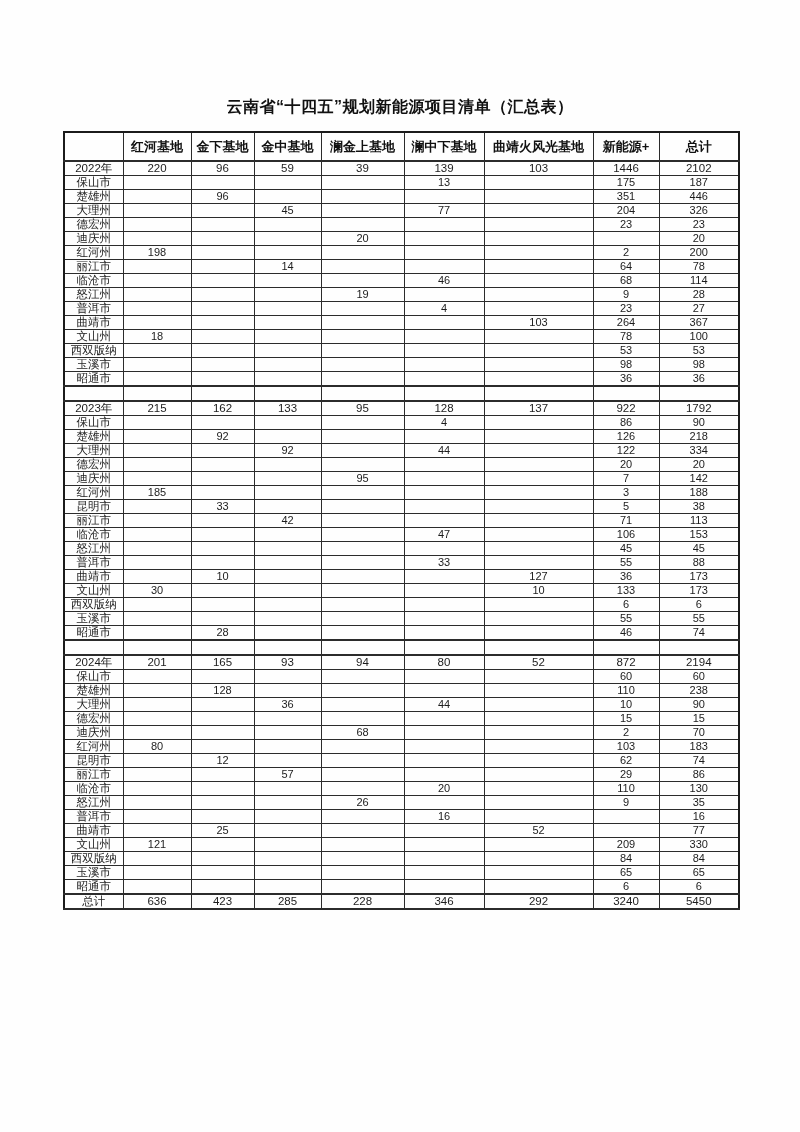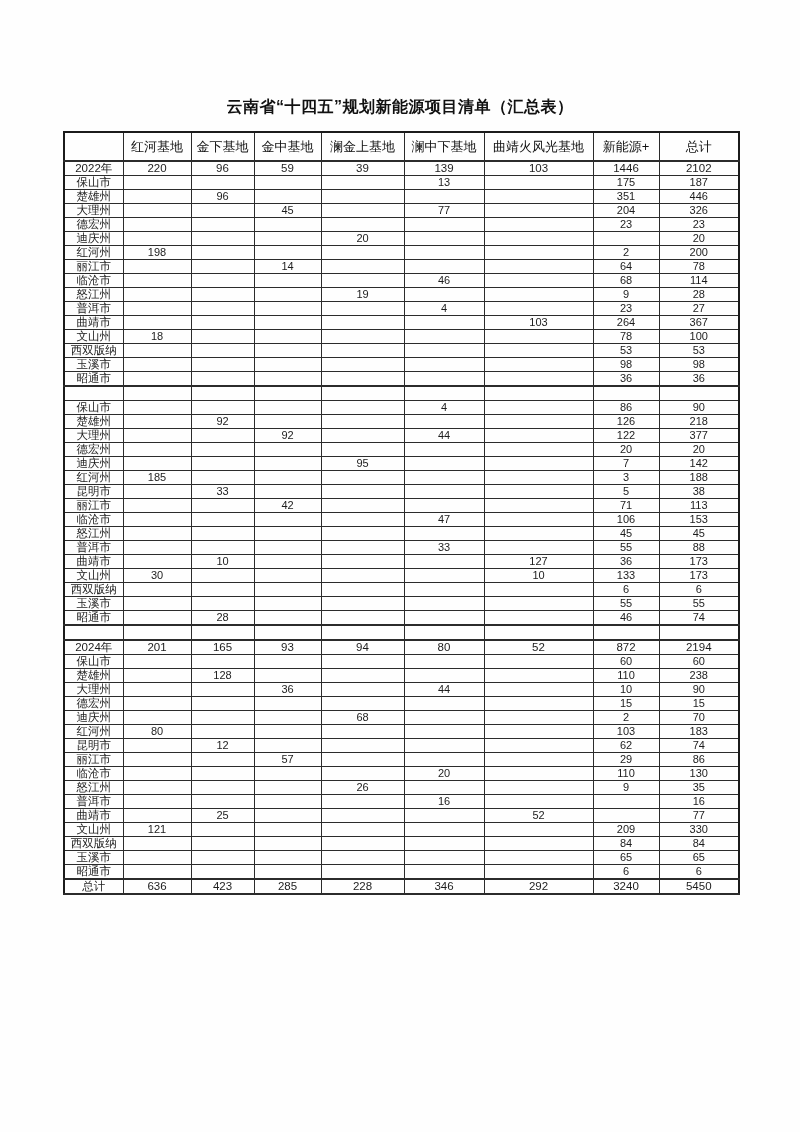--- a/index.html
+++ b/index.html
@@ -42,21 +42,21 @@
     border: 1px solid #2b2b2b;
     padding: 0 2px;
     text-align: center;
     vertical-align: middle;
     overflow: hidden;
     white-space: nowrap;
   }
   table.summary thead th {
     height: 27px;
     font-size: 13px;
-    font-weight: normal;
+    font-weight: bold;
     border-bottom-width: 2px;
     color: #111;
   }
   table.summary td {
     height: 13px;
     line-height: 13px;
     font-size: 11px;
     color: #1c1c1c;
   }
   table.summary td.lbl {
@@ -286,20 +286,31 @@
           <td class="lbl"></td>
           <td></td>
           <td></td>
           <td></td>
           <td></td>
           <td></td>
           <td></td>
           <td></td>
           <td></td>
         </tr>
+        <tr class="year">
+          <td class="lbl">2023年</td>
+          <td>215</td>
+          <td>162</td>
+          <td>133</td>
+          <td>95</td>
+          <td>128</td>
+          <td>137</td>
+          <td>922</td>
+          <td>1792</td>
+        </tr>
         <tr class="city">
           <td class="lbl">保山市</td>
           <td></td>
           <td></td>
           <td></td>
           <td></td>
           <td>4</td>
           <td></td>
           <td>86</td>
           <td>90</td>
@@ -317,21 +328,21 @@
         </tr>
         <tr class="city">
           <td class="lbl">大理州</td>
           <td></td>
           <td></td>
           <td>92</td>
           <td></td>
           <td>44</td>
           <td></td>
           <td>122</td>
-          <td>377</td>
+          <td>334</td>
         </tr>
         <tr class="city">
           <td class="lbl">德宏州</td>
           <td></td>
           <td></td>
           <td></td>
           <td></td>
           <td></td>
           <td></td>
           <td>20</td>

